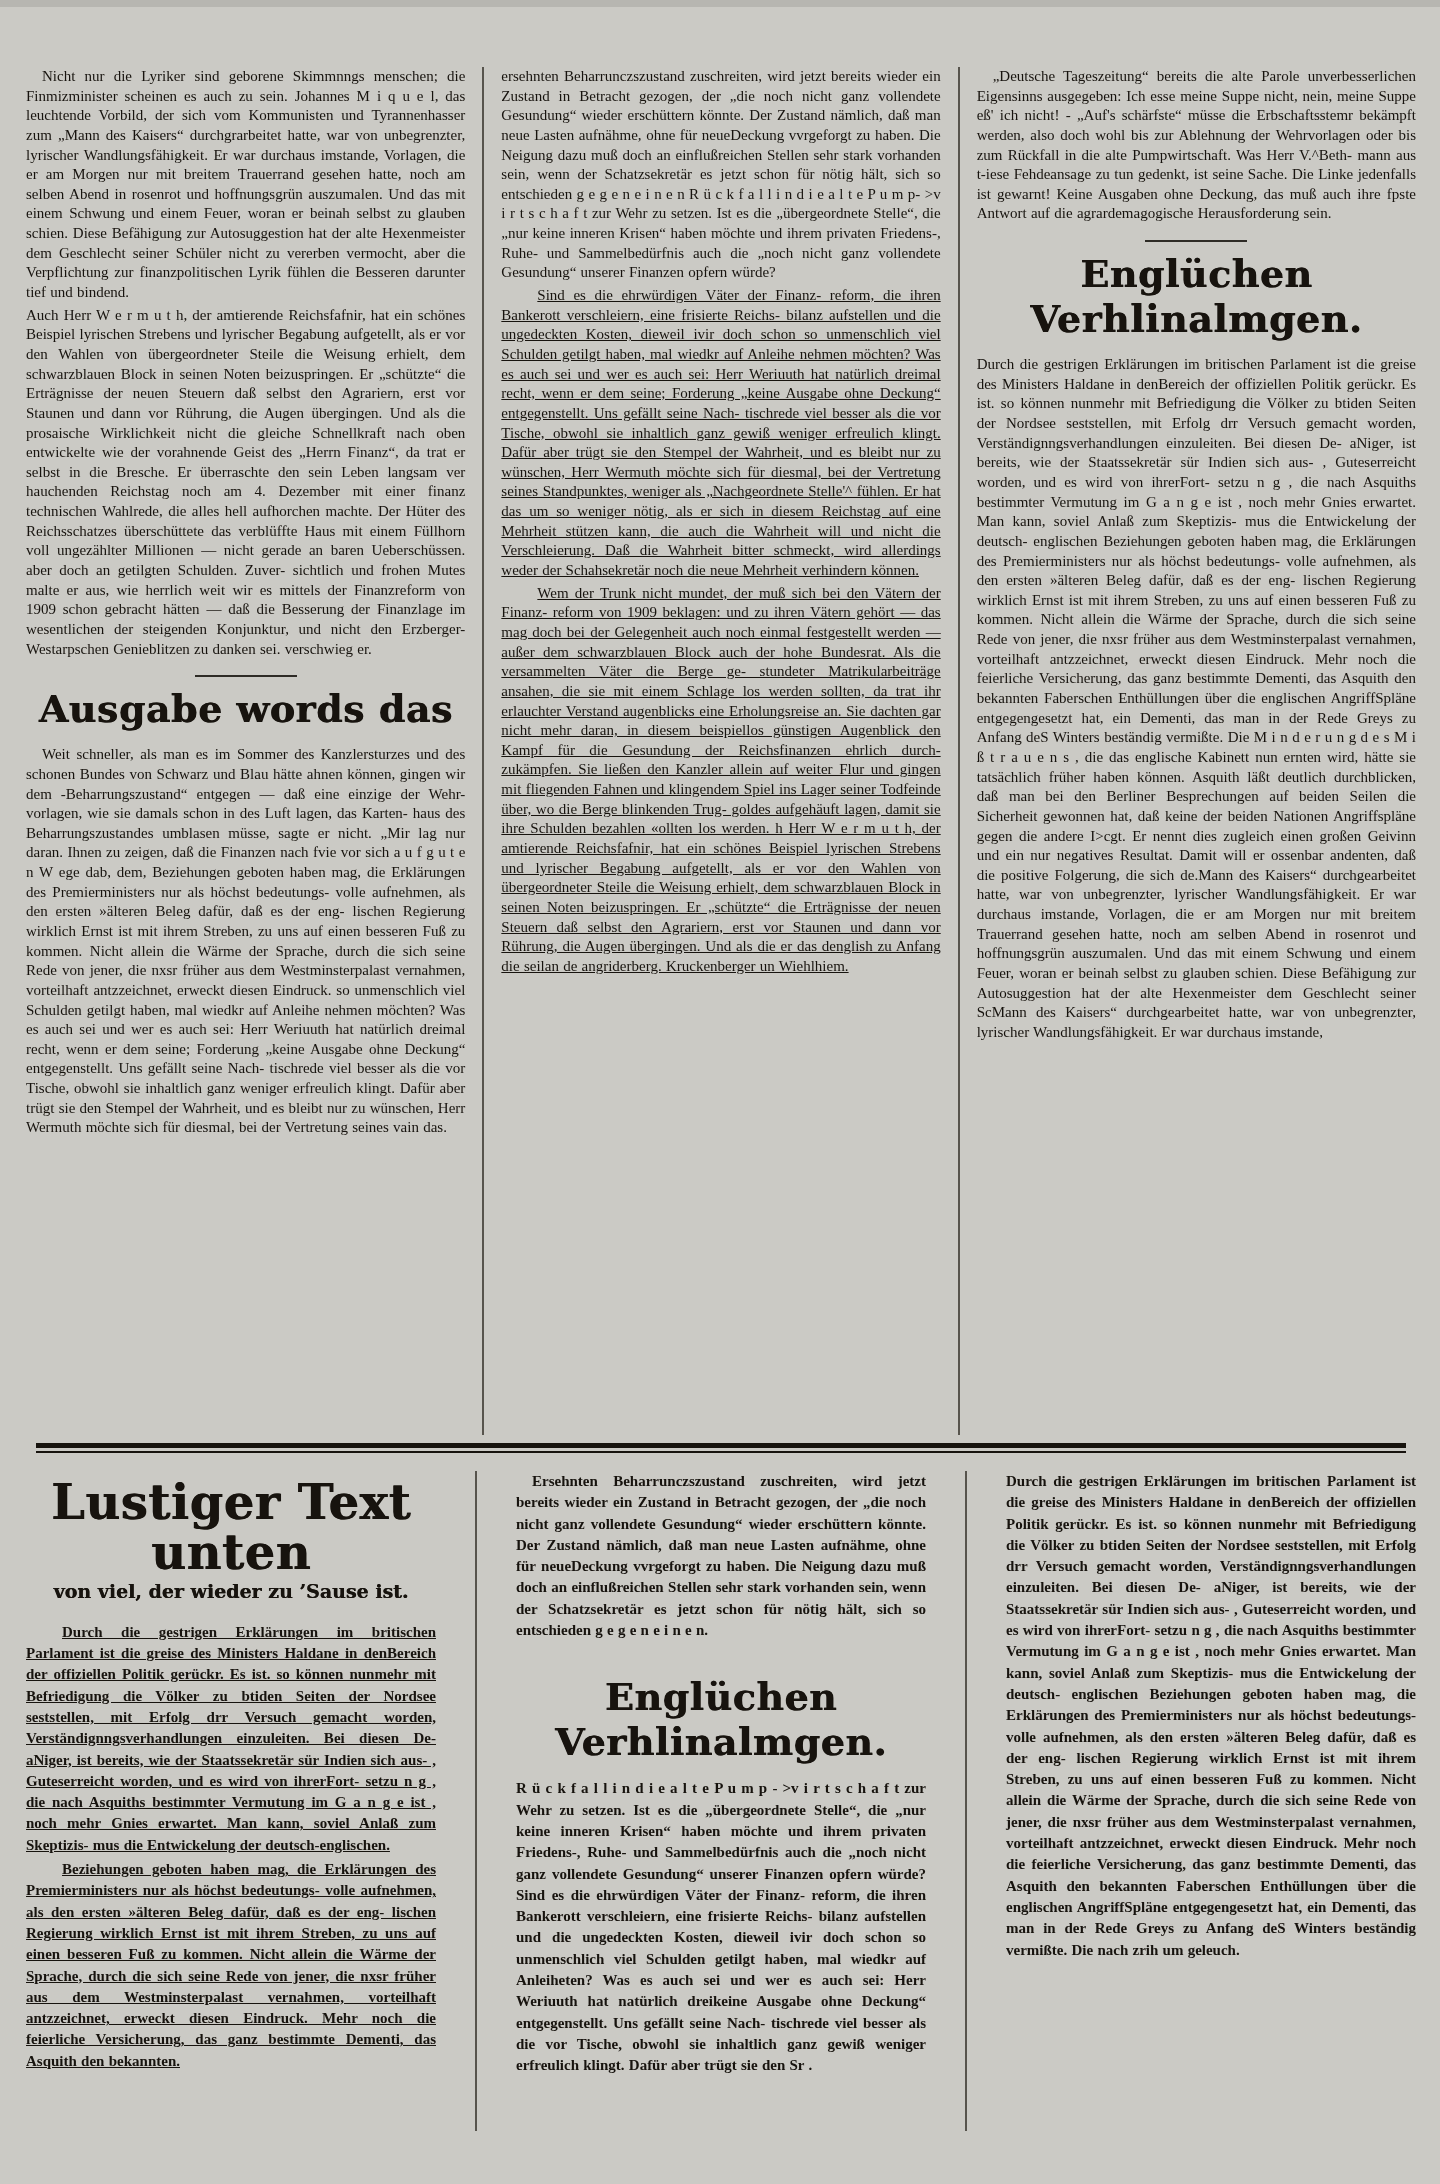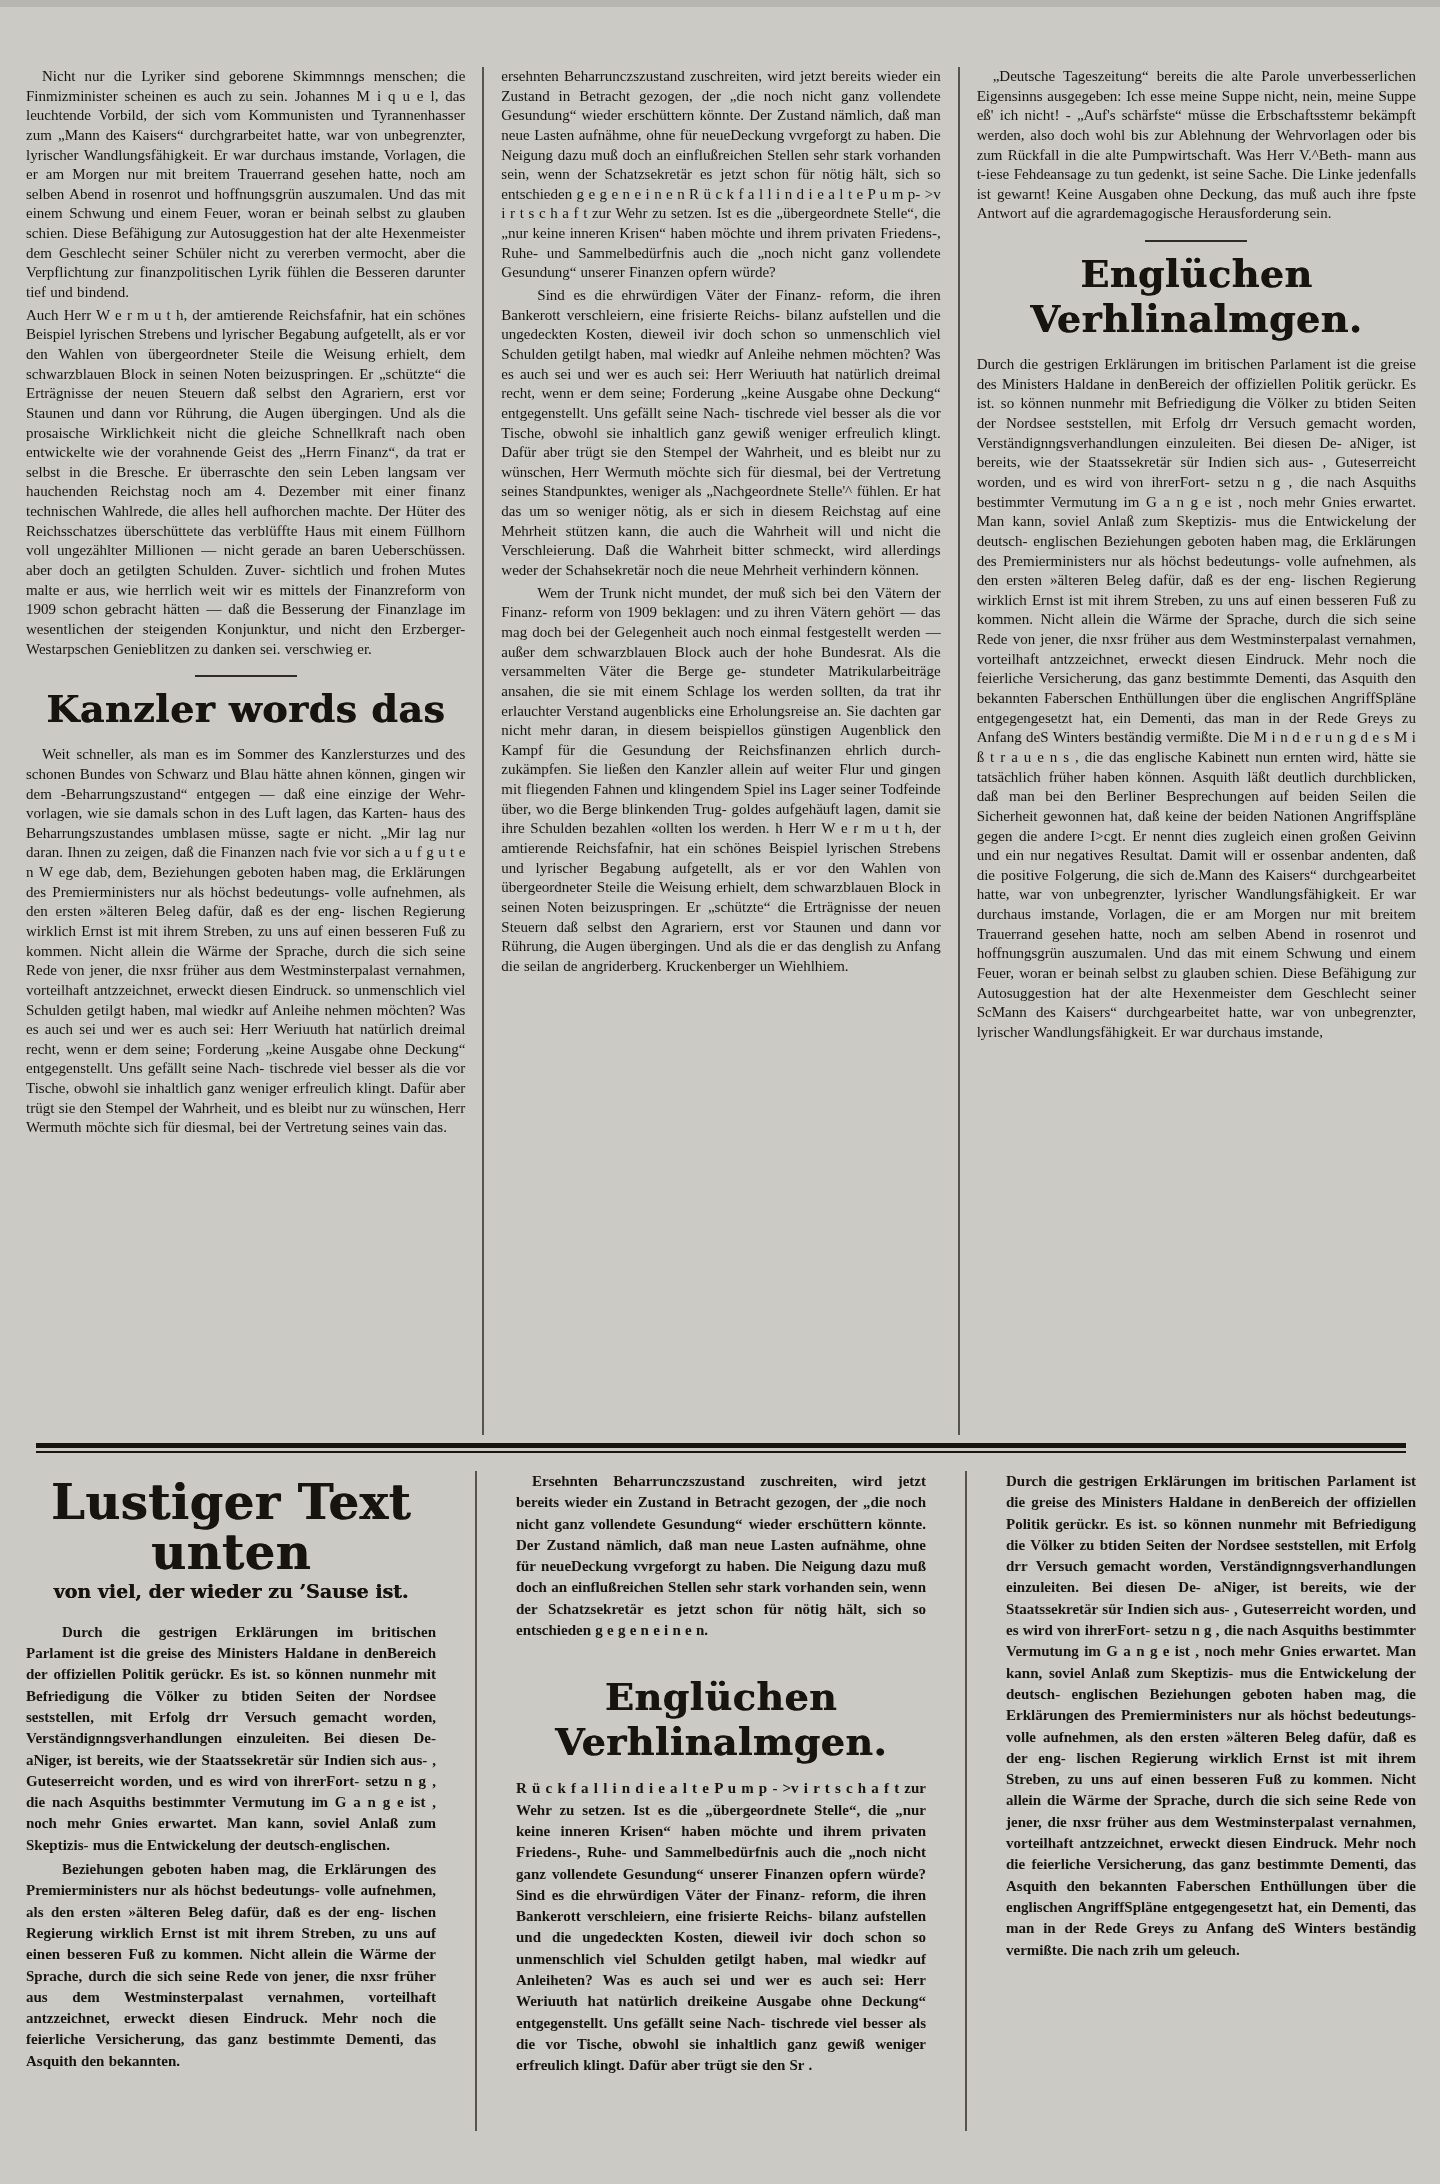--- a/index.html
+++ b/index.html
@@ -28,21 +28,21 @@
   }
   .body {
     font-size: 15px;
     line-height: 1.31;
     text-align: justify;
     text-indent: 16px;
     margin-bottom: 3px;
     word-spacing: 0.5px;
   }
   .body.noindent { text-indent: 0; }
-  .body.indent-lg { text-indent: 36px; }
+  .body.indent-lg { text-indent: 36px; text-decoration: underline; }
   .section.bottom .body { font-weight: bold; line-height: 1.42; }
   .rule-sm {
     width: 102px; height: 2px;
     background: #2e2b26;
     margin: 16px auto 9px;
   }
   .headline {
     font-family: "DejaVu Serif", serif;
     font-weight: bold;
     font-size: 38px;
@@ -73,21 +73,21 @@
 <body>
 
 <div class="page">
 
   <section class="section top">
 
     <div class="col">
       <p class="body">Nicht nur die Lyriker sind geborene Skimmnngs menschen; die Finmizminister scheinen es auch zu sein. Johannes M i q u e l, das leuchtende Vorbild, der sich vom Kommunisten und Tyrannenhasser zum „Mann des Kaisers“ durchgrarbeitet hatte, war von unbegrenzter, lyrischer Wandlungsfähigkeit. Er war durchaus imstande, Vorlagen, die er am Morgen nur mit breitem Trauerrand gesehen hatte, noch am selben Abend in rosenrot und hoffnungsgrün auszumalen. Und das mit einem Schwung und einem Feuer, woran er beinah selbst zu glauben schien. Diese Befähigung zur Autosuggestion hat der alte Hexenmeister dem Geschlecht seiner Schüler nicht zu vererben vermocht, aber die Verpflichtung zur finanzpolitischen Lyrik fühlen die Besseren darunter tief und bindend.</p>
       <p class="body noindent">Auch Herr W e r m u t h, der amtierende Reichsfafnir, hat ein schönes Beispiel lyrischen Strebens und lyrischer Begabung aufgetellt, als er vor den Wahlen von übergeordneter Steile die Weisung erhielt, dem schwarzblauen Block in seinen Noten beizuspringen. Er „schützte“ die Erträgnisse der neuen Steuern daß selbst den Agrariern, erst vor Staunen und dann vor Rührung, die Augen übergingen. Und als die prosaische Wirklichkeit nicht die gleiche Schnellkraft nach oben entwickelte wie der vorahnende Geist des „Herrn Finanz“, da trat er selbst in die Bresche. Er überraschte den sein Leben langsam ver hauchenden Reichstag noch am 4. Dezember mit einer finanz technischen Wahlrede, die alles hell aufhorchen machte. Der Hüter des Reichsschatzes überschüttete das verblüffte Haus mit einem Füllhorn voll ungezählter Millionen — nicht gerade an baren Ueberschüssen. aber doch an getilgten Schulden. Zuver- sichtlich und frohen Mutes malte er aus, wie herrlich weit wir es mittels der Finanzreform von 1909 schon gebracht hätten — daß die Besserung der Finanzlage im wesentlichen der steigenden Konjunktur, und nicht den Erzberger-Westarpschen Genieblitzen zu danken sei. verschwieg er.</p>
       <div class="rule-sm"></div>
-      <h2 class="headline">Kanzler words das</h2>
+      <h2 class="headline">Ausgabe words das</h2>
       <p class="body">Weit schneller, als man es im Sommer des Kanzlersturzes und des schonen Bundes von Schwarz und Blau hätte ahnen können, gingen wir dem -Beharrungszustand“ entgegen — daß eine einzige der Wehr- vorlagen, wie sie damals schon in des Luft lagen, das Karten- haus des Beharrungszustandes umblasen müsse, sagte er nicht. „Mir lag nur daran. Ihnen zu zeigen, daß die Finanzen nach fvie vor sich a u f g u t e n W ege dab, dem, Beziehungen geboten haben mag, die Erklärungen des Premierministers nur als höchst bedeutungs- volle aufnehmen, als den ersten »älteren Beleg dafür, daß es der eng- lischen Regierung wirklich Ernst ist mit ihrem Streben, zu uns auf einen besseren Fuß zu kommen. Nicht allein die Wärme der Sprache, durch die sich seine Rede von jener, die nxsr früher aus dem Westminsterpalast vernahmen, vorteilhaft antzzeichnet, erweckt diesen Eindruck. so unmenschlich viel Schulden getilgt haben, mal wiedkr auf Anleihe nehmen möchten? Was es auch sei und wer es auch sei: Herr Weriuuth hat natürlich dreimal recht, wenn er dem seine; Forderung „keine Ausgabe ohne Deckung“ entgegenstellt. Uns gefällt seine Nach- tischrede viel besser als die vor Tische, obwohl sie inhaltlich ganz weniger erfreulich klingt. Dafür aber trügt sie den Stempel der Wahrheit, und es bleibt nur zu wünschen, Herr Wermuth möchte sich für diesmal, bei der Vertretung seines vain das.</p>
     </div>
 
     <div class="vrule"></div>
 
     <div class="col">
       <p class="body noindent">ersehnten Beharrunczszustand zuschreiten, wird jetzt bereits wieder ein Zustand in Betracht gezogen, der „die noch nicht ganz vollendete Gesundung“ wieder erschüttern könnte. Der Zustand nämlich, daß man neue Lasten aufnähme, ohne für neueDeckung vvrgeforgt zu haben. Die Neigung dazu muß doch an einflußreichen Stellen sehr stark vorhanden sein, wenn der Schatzsekretär es jetzt schon für nötig hält, sich so entschieden g e g e n e i n e n R ü c k f a l l i n d i e a l t e P u m p- &gt;v i r t s c h a f t zur Wehr zu setzen. Ist es die „übergeordnete Stelle“, die „nur keine inneren Krisen“ haben möchte und ihrem privaten Friedens-, Ruhe- und Sammelbedürfnis auch die „noch nicht ganz vollendete Gesundung“ unserer Finanzen opfern würde?</p>
       <p class="body indent-lg">Sind es die ehrwürdigen Väter der Finanz- reform, die ihren Bankerott verschleiern, eine frisierte Reichs- bilanz aufstellen und die ungedeckten Kosten, dieweil ivir doch schon so unmenschlich viel Schulden getilgt haben, mal wiedkr auf Anleihe nehmen möchten? Was es auch sei und wer es auch sei: Herr Weriuuth hat natürlich dreimal recht, wenn er dem seine; Forderung „keine Ausgabe ohne Deckung“ entgegenstellt. Uns gefällt seine Nach- tischrede viel besser als die vor Tische, obwohl sie inhaltlich ganz gewiß weniger erfreulich klingt. Dafür aber trügt sie den Stempel der Wahrheit, und es bleibt nur zu wünschen, Herr Wermuth möchte sich für diesmal, bei der Vertretung seines Standpunktes, weniger als „Nachgeordnete Stelle'^ fühlen. Er hat das um so weniger nötig, als er sich in diesem Reichstag auf eine Mehrheit stützen kann, die auch die Wahrheit will und nicht die Verschleierung. Daß die Wahrheit bitter schmeckt, wird allerdings weder der Schahsekretär noch die neue Mehrheit verhindern können.</p>
       <p class="body indent-lg">Wem der Trunk nicht mundet, der muß sich bei den Vätern der Finanz- reform von 1909 beklagen: und zu ihren Vätern gehört — das mag doch bei der Gelegenheit auch noch einmal festgestellt werden — außer dem schwarzblauen Block auch der hohe Bundesrat. Als die versammelten Väter die Berge ge- stundeter Matrikularbeiträge ansahen, die sie mit einem Schlage los werden sollten, da trat ihr erlauchter Verstand augenblicks eine Erholungsreise an. Sie dachten gar nicht mehr daran, in diesem beispiellos günstigen Augenblick den Kampf für die Gesundung der Reichsfinanzen ehrlich durch- zukämpfen. Sie ließen den Kanzler allein auf weiter Flur und gingen mit fliegenden Fahnen und klingendem Spiel ins Lager seiner Todfeinde über, wo die Berge blinkenden Trug- goldes aufgehäuft lagen, damit sie ihre Schulden bezahlen «ollten los werden. h Herr W e r m u t h, der amtierende Reichsfafnir, hat ein schönes Beispiel lyrischen Strebens und lyrischer Begabung aufgetellt, als er vor den Wahlen von übergeordneter Steile die Weisung erhielt, dem schwarzblauen Block in seinen Noten beizuspringen. Er „schützte“ die Erträgnisse der neuen Steuern daß selbst den Agrariern, erst vor Staunen und dann vor Rührung, die Augen übergingen. Und als die er das denglish zu Anfang die seilan de angriderberg. Kruckenberger un Wiehlhiem.</p>
     </div>

